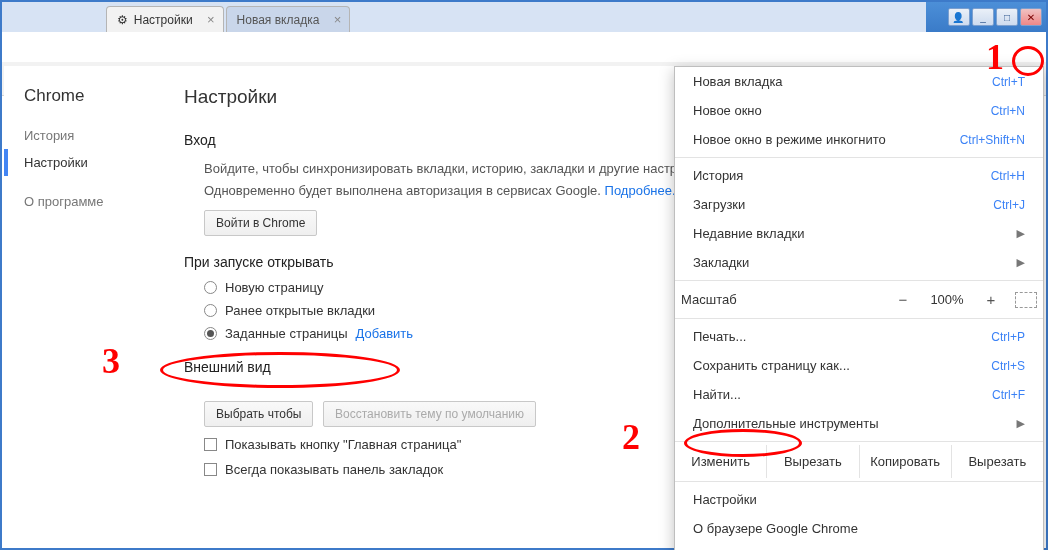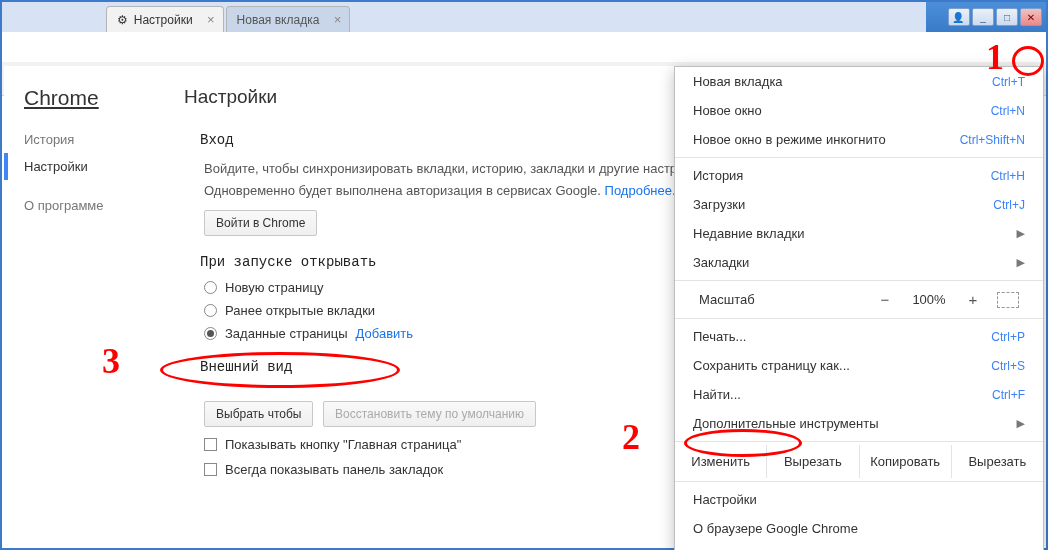--- a/index.html
+++ b/index.html
@@ -30,47 +30,47 @@
 .omnibox { flex: 1; height: 26px; border: 1px solid #ccc; border-radius: 3px; background: #fff; display: flex; align-items: center; padding: 0 8px; font-size: 15px; color: #999; }
 .omni-page { color: #333; }
 .star { width: 26px; height: 26px; display: flex; align-items: center; justify-content: center; color: #bbb; font-size: 16px; }
 .menu-btn { width: 26px; height: 26px; border: 1px solid #ccc; border-radius: 3px; display: flex; align-items: center; justify-content: center; cursor: pointer; }
 .menu-lines { width: 14px; height: 10px; display: flex; flex-direction: column; justify-content: space-between; }
 .menu-lines span { height: 2px; background: #666; }
 
 
 .content { display: flex; position: absolute; top: 64px; left: 2px; right: 2px; bottom: 2px; background: #fff; }
 .sidebar { width: 150px; padding: 20px 0 0 20px; font-size: 13px; color: #555; }
-.sidebar h2 { font-size: 21px; color: #333; font-weight: 400; margin-bottom: 16px; text-decoration: underline; }
+.sidebar h2 { font-size: 17px; color: #333; font-weight: 400; margin-bottom: 16px; }
 .sidebar-item { padding: 6px 0; cursor: pointer; color: #777; }
 .sidebar-item.active { color: #333; position: relative; }
 .sidebar-item.active::before { content: ""; position: absolute; left: -20px; top: 0; bottom: 0; width: 4px; background: #4285f4; }
 .sidebar-sep { height: 12px; }
 .main { flex: 1; padding: 20px 30px; font-size: 13px; color: #333; overflow: hidden; }
 .main h1 { font-size: 19px; font-weight: 400; margin-bottom: 24px; }
-.section-title { font-size: 14px; margin: 18px 16px 10px; color: #222; font-family: Liberation Mono, monospace; }
+.section-title { font-size: 14px; margin: 18px 0 10px; color: #222; }
 .section-body { padding-left: 20px; }
 .desc { color: #555; line-height: 1.7; }
 .link { color: #1a73e8; cursor: pointer; }
 .btn { display: inline-block; padding: 5px 11px; border: 1px solid #c8c8c8; border-radius: 2px; background: linear-gradient(#f9f9f9,#efefef); font-size: 12px; cursor: pointer; margin-top: 8px; margin-right: 6px; }
 .btn.disabled { color: #aaa; margin-top: 16px; }
 .radio-row { display: flex; align-items: center; gap: 8px; margin: 8px 0; }
 .radio { width: 13px; height: 13px; border: 1px solid #888; border-radius: 50%; display: flex; align-items: center; justify-content: center; }
 .radio.selected::after { content: ""; width: 7px; height: 7px; background: #555; border-radius: 50%; }
 .check-row { display: flex; align-items: center; gap: 8px; margin: 10px 0; }
 .checkbox { width: 13px; height: 13px; border: 1px solid #888; background: #fff; }
 
 
 .dropdown { position: absolute; top: 64px; right: 2px; width: 370px; background: #fff; border: 1px solid #bebebe; box-shadow: 0 4px 14px rgba(0,0,0,0.25); font-size: 13px; color: #333; z-index: 50; }
 .dd-item { padding: 7px 18px; display: flex; align-items: center; cursor: pointer; }
 .dd-label { flex: 1; }
 .dd-short { color: #3b82f6; font-size: 12px; }
 .dd-arrow { color: #777; font-size: 11px; margin-left: 8px; }
 .dd-sep { height: 1px; background: #e3e3e3; margin: 3px 0; }
-.dd-zoom-row { padding: 7px 24px; display: flex; align-items: center; gap: 14px; }
+.dd-zoom-row { padding: 7px 6px; display: flex; align-items: center; gap: 14px; }
 .dd-zoom-row .dd-label { flex: 1; }
 .zoom-btn { width: 20px; text-align: center; color: #555; cursor: pointer; font-size: 15px; }
 .zoom-val { min-width: 40px; text-align: center; }
 .fullscreen { width: 22px; height: 16px; border: 1px dashed #999; }
 .dd-edit-row { display: flex; }
 .dd-edit-cell { flex: 1; text-align: center; padding: 9px 0; border-right: 1px solid #e3e3e3; cursor: pointer; }
 .dd-edit-cell:last-child { border-right: none; }
 
 
 .anno { position: absolute; color: #f00; font-size: 36px; font-weight: bold; font-family: Georgia, serif; z-index: 100; pointer-events: none; }

